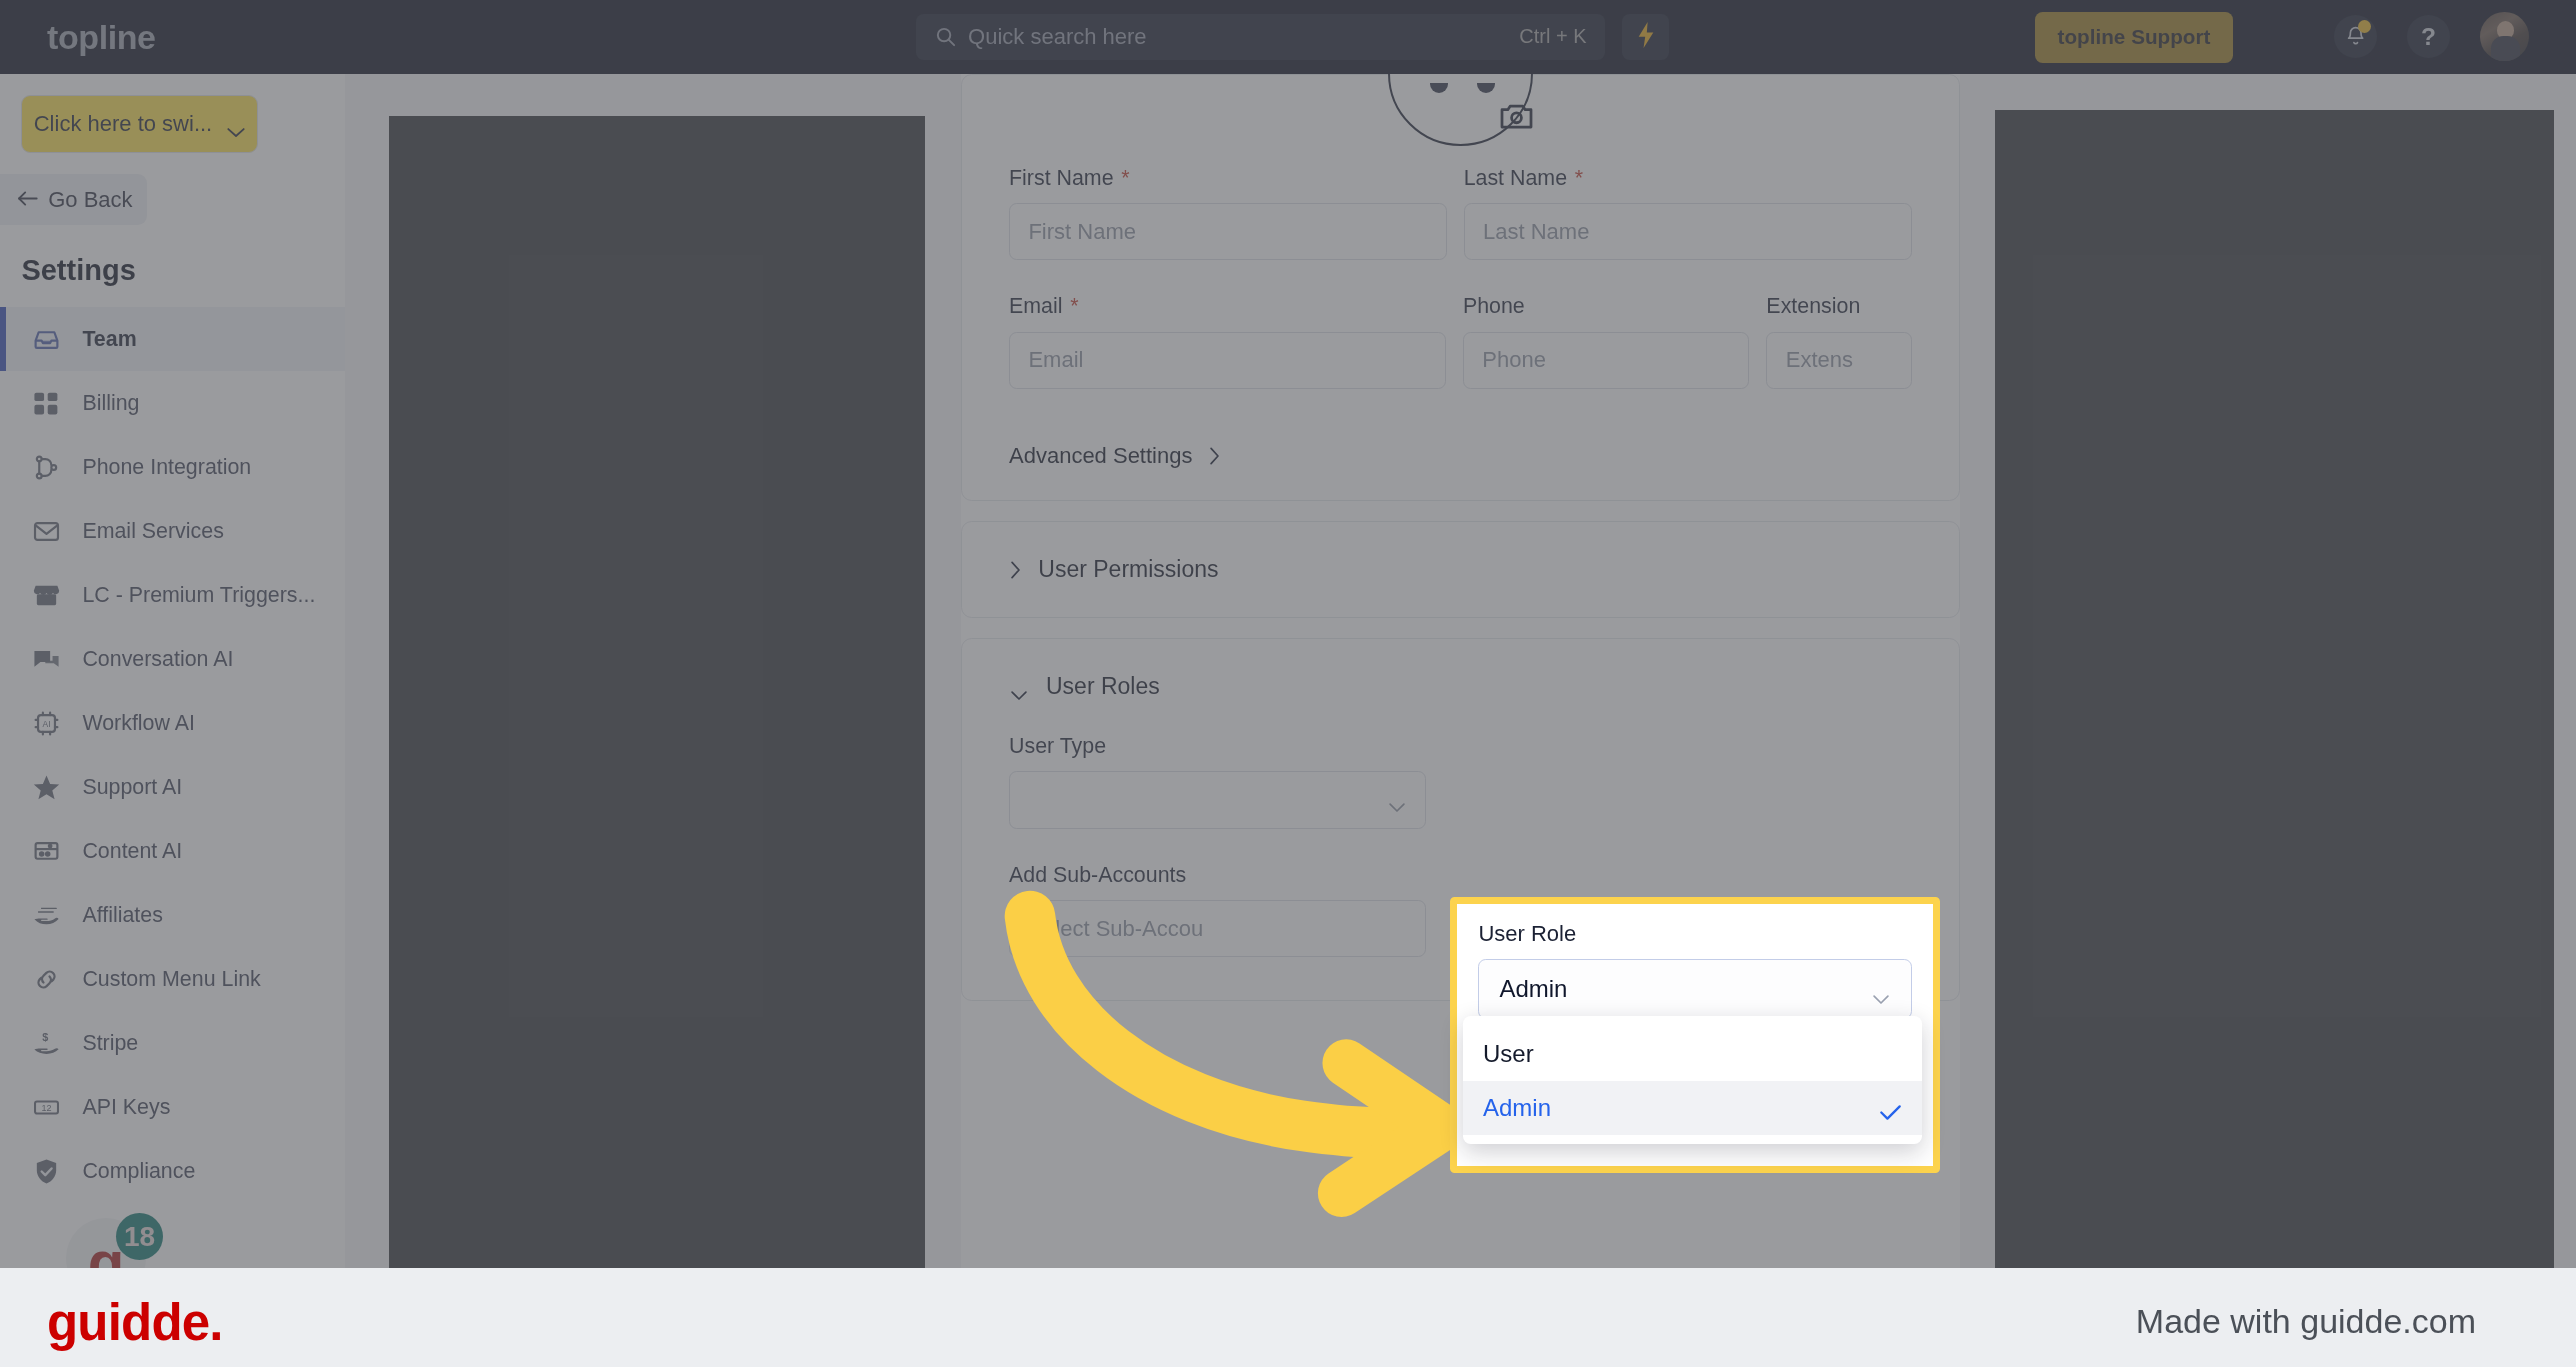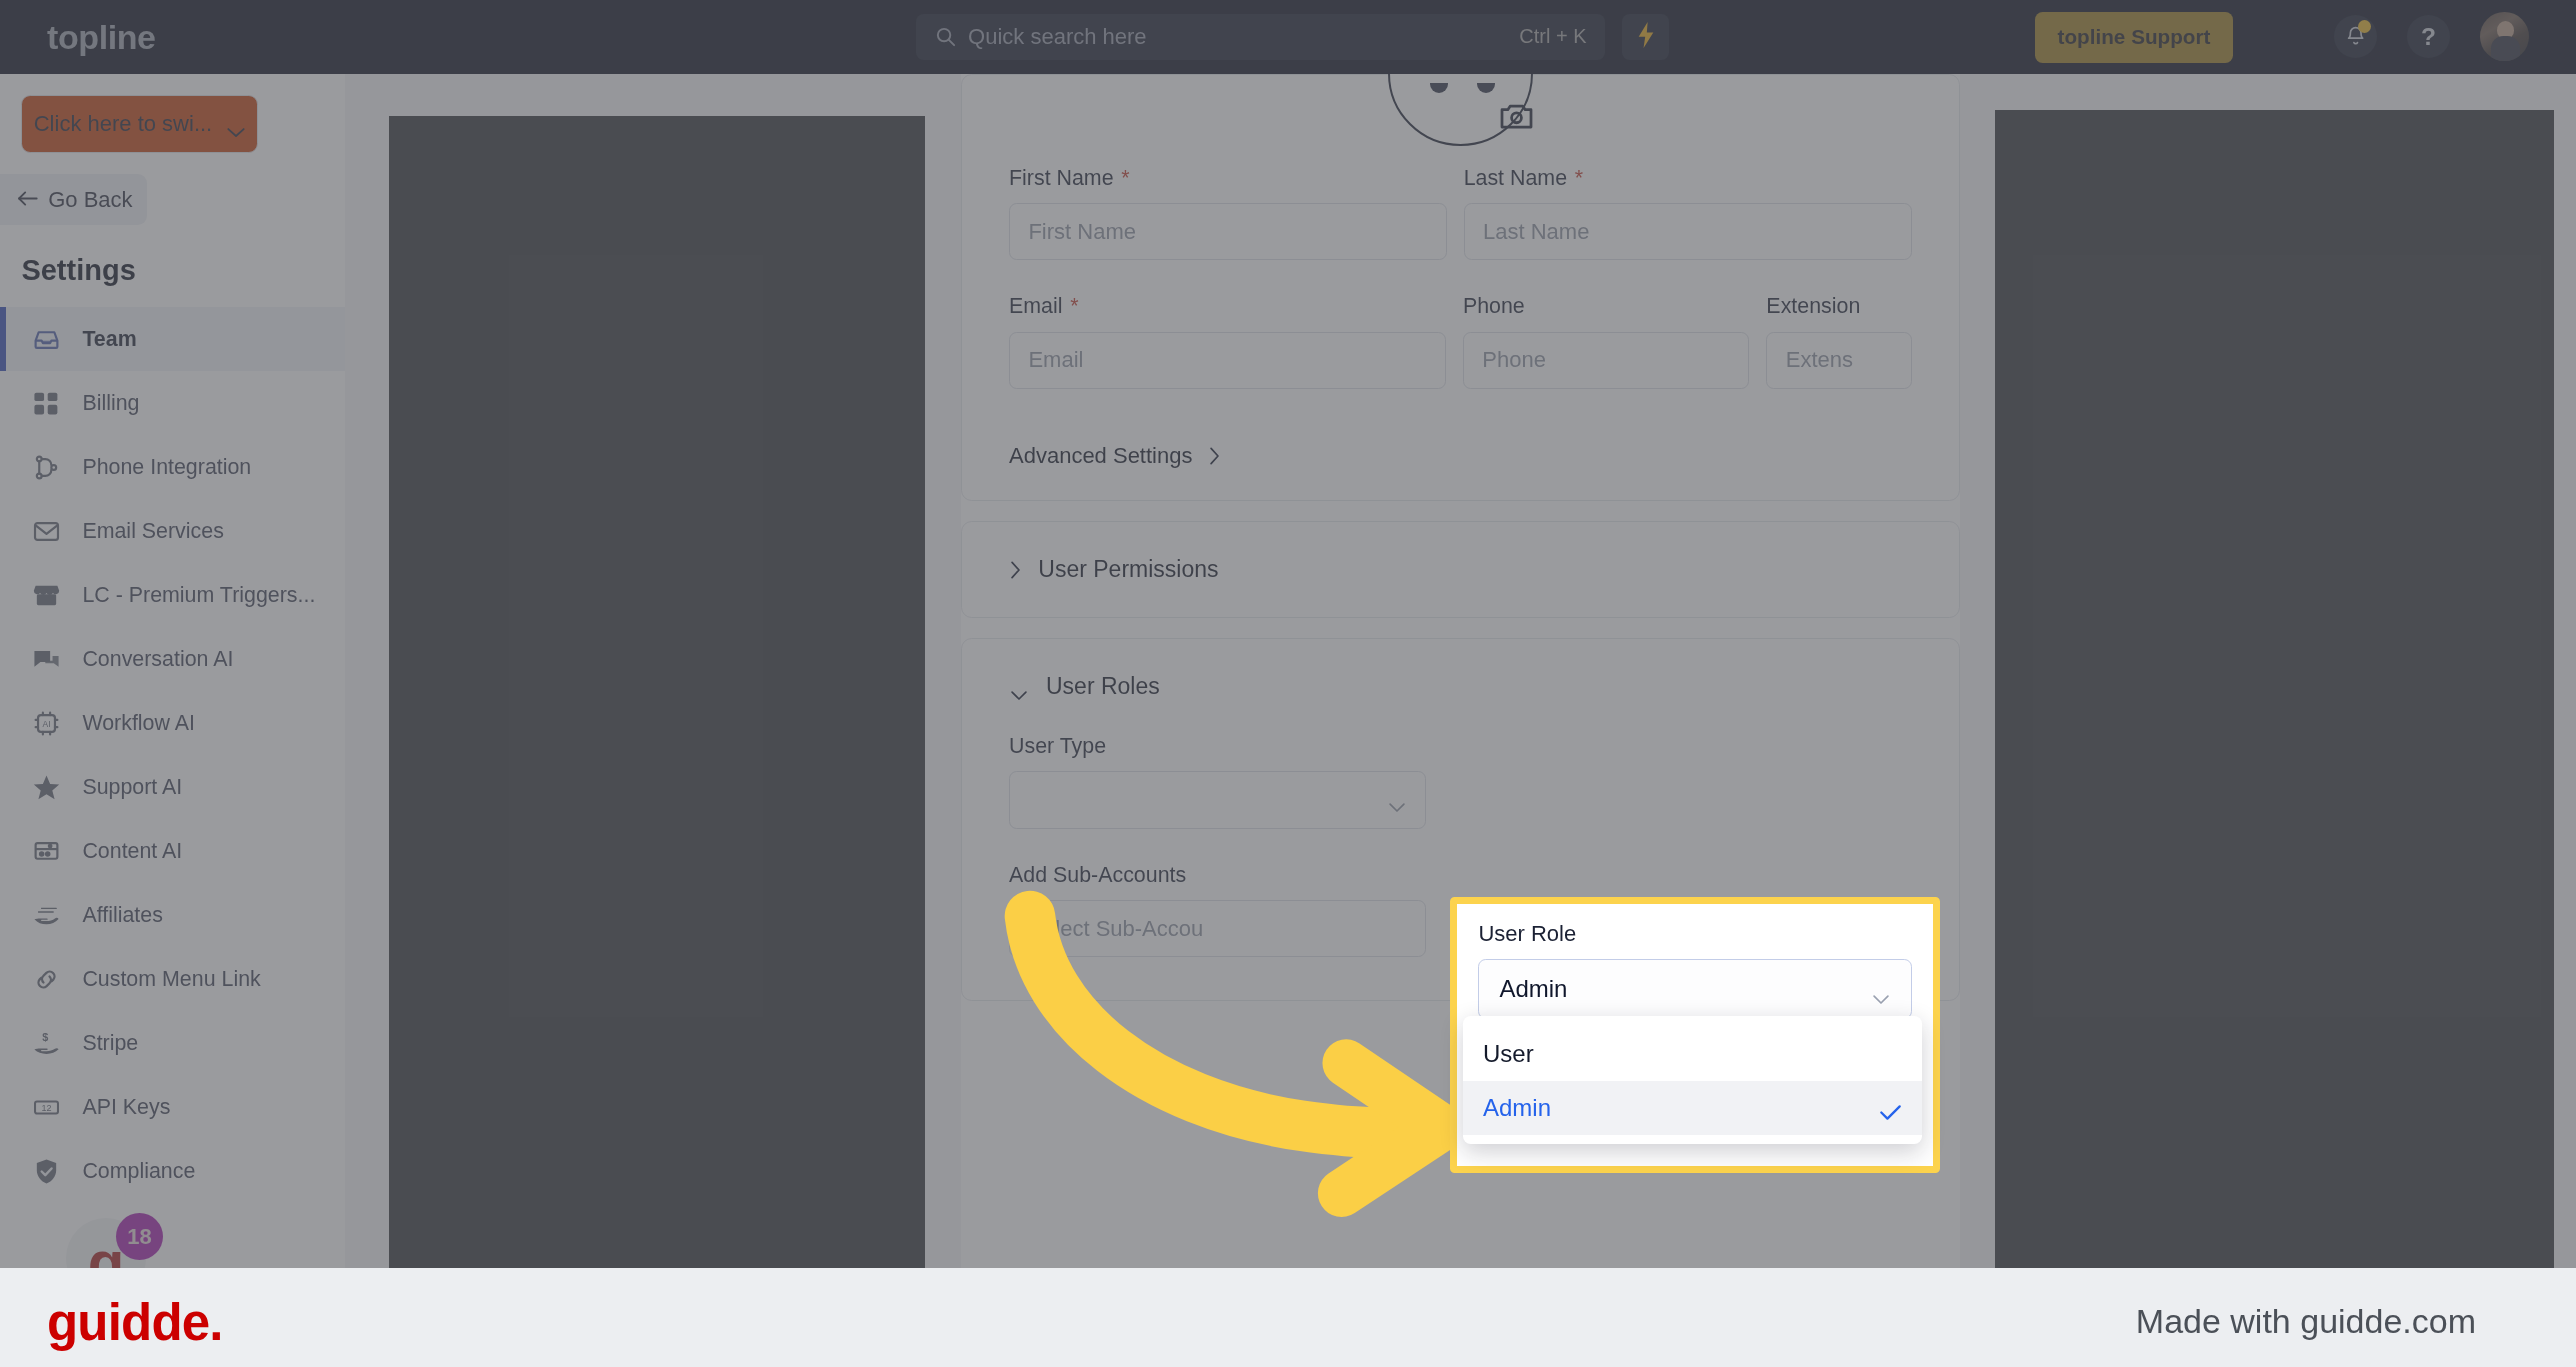--- a/index.html
+++ b/index.html
@@ -69,21 +69,21 @@
     background: #2b2e3d;
   }
 
   
   .sidebar {
     position: absolute; left: 0; top: 74px; width: 345px; height: 1195px;
     background: #ffffff; overflow: hidden;
   }
   .switch-btn {
     margin: 21.4px 0 0 21.4px; width: 237px; height: 58px;
-    border: 0.8px solid #dfe2e8; border-radius: 9.2px; background: #c2410c;
+    border: 0.8px solid #dfe2e8; border-radius: 9.2px; background: #fde047;
     display: flex; align-items: center; justify-content: center; gap: 13.8px;
     font-size: 22px; color: #1c2033;
   }
   .chev-dn { width: 20px; height: 12.3px; }
   .goback {
     margin: 20.7px 0 0 0; width: 147px; height: 51px;
     background: #eceff3; border-radius: 0 9.2px 9.2px 0;
     display: flex; align-items: center; gap: 9.2px; padding-left: 16px;
     font-size: 22px; color: #2b2f3f; font-weight: 500;
   }
@@ -109,22 +109,22 @@
     width: 80px; height: 80px; border-radius: 50%;
     background: #f2f3f5; display: flex; align-items: center; justify-content: center;
   }
   .guidde-widget .g {
     font-size: 60px; font-weight: 700; color: #a61c1c;
     line-height: 1; margin-top: 10.7px;
   }
   .guidde-badge {
     position: absolute; left: 116px; top: 1139px;
     width: 47px; height: 47px; border-radius: 50%;
-    background: #a21caf; color: #e7d9d9;
-    font-size: 22px; font-weight: 700;
+    background: #0f766e; color: #e7d9d9;
+    font-size: 28px; font-weight: 700;
     display: flex; align-items: center; justify-content: center;
   }
 
   
   .page-bg {
     position: absolute; left: 345px; top: 74px;
     width: 2231px; height: 1195px; background: #f4f5f7;
   }
   .left-dark-panel {
     position: absolute; left: 389px; top: 116px;

